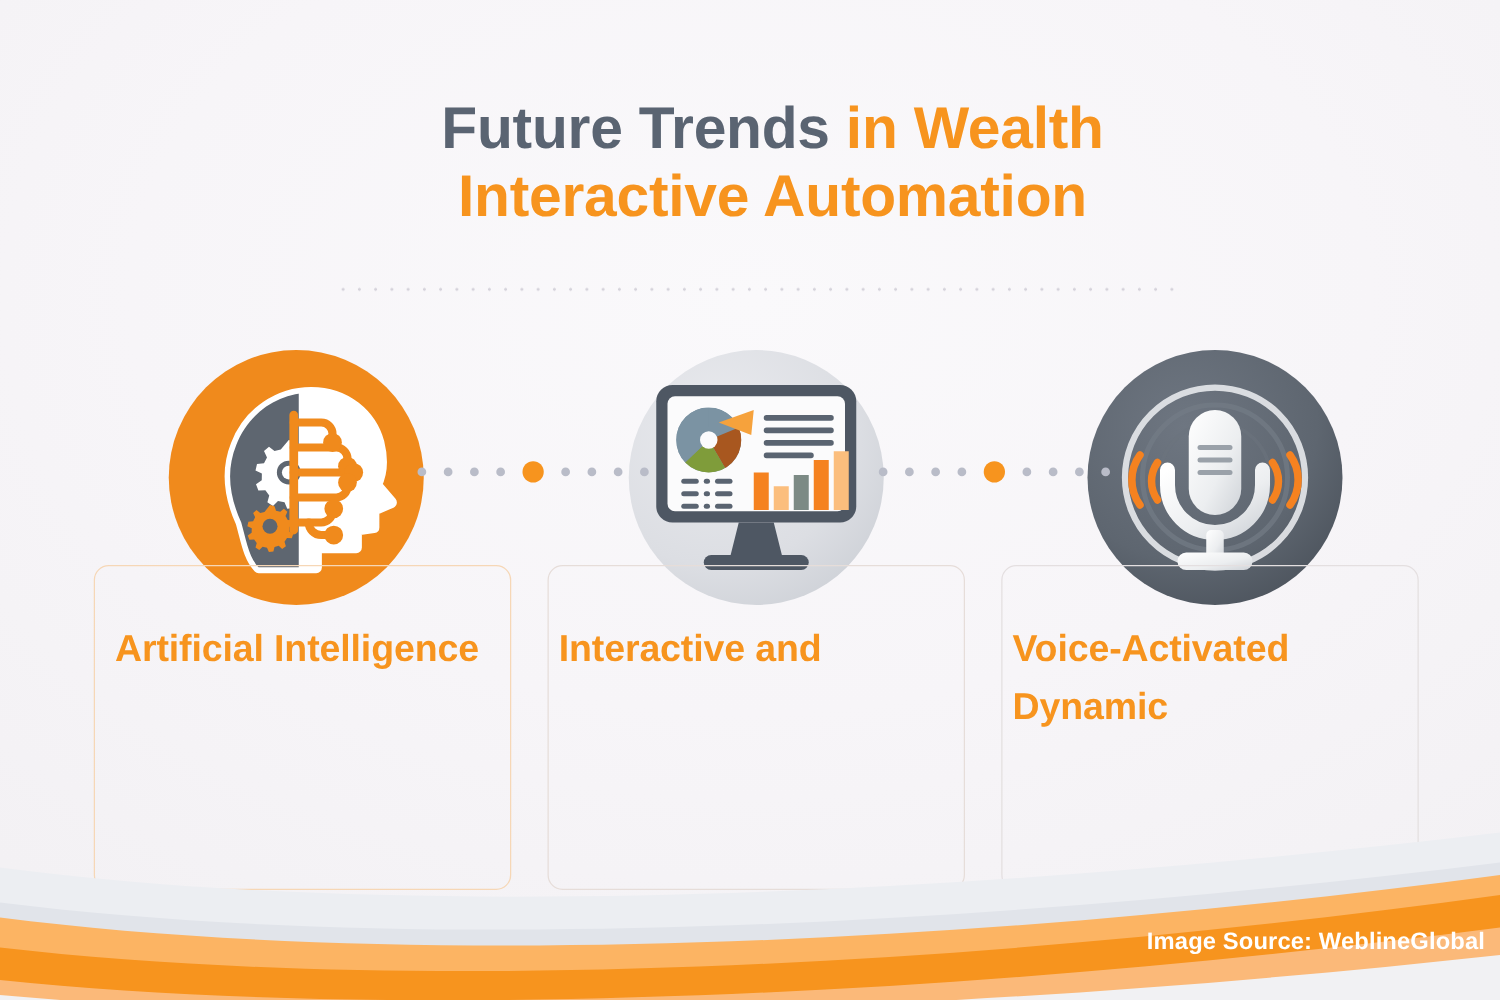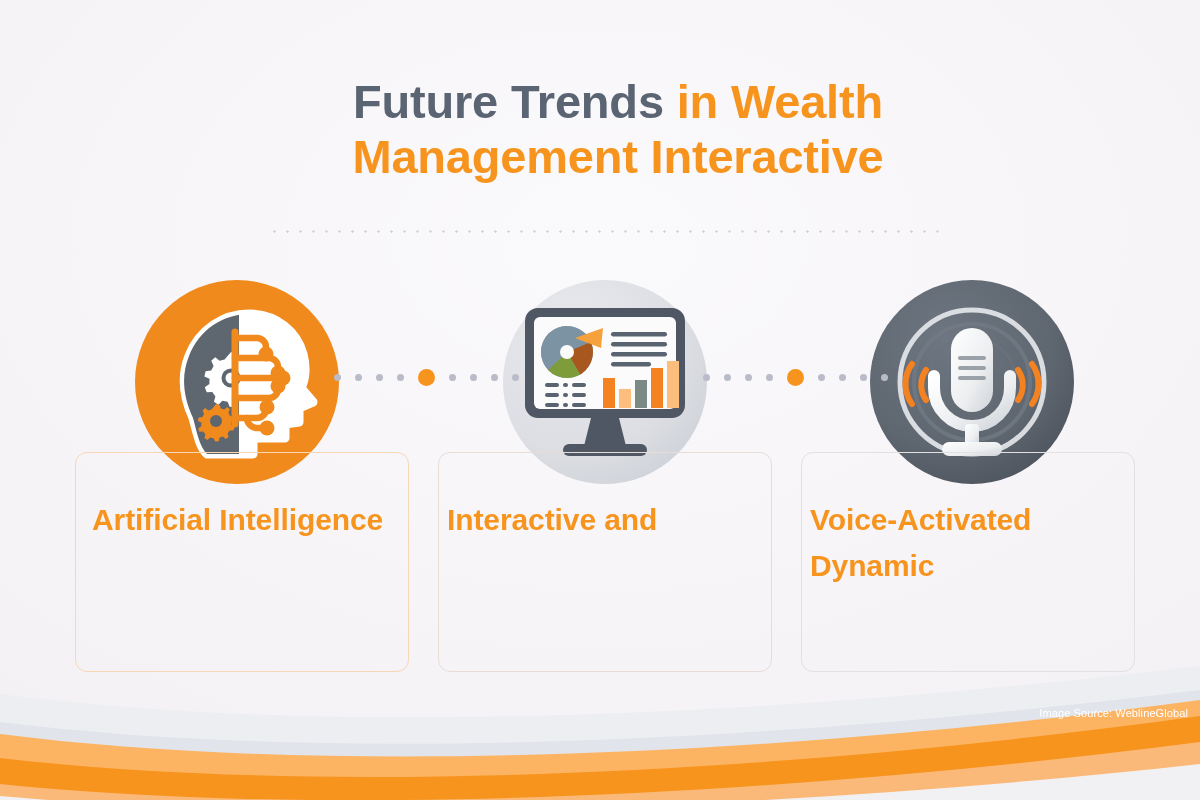--- a/index.html
+++ b/index.html
@@ -61,21 +61,21 @@
     position: absolute;
     top: 452px;
     left: 75px;
     width: 1060px;
     height: 220px;
     display: flex;
     justify-content: space-between;
   }
   .card {
     width: 334px;
-    height: 220px;
+    height: 260px;
     border-radius: 12px;
     position: relative;
   }
   .card.c1 { border: 1px solid #f6d7b6; }
   .card.c2 { border: 1px solid #e6ddd9; }
   .card.c3 { border: 1px solid #e4dfe0; padding-left: 20px; }
 
   .card-label {
     position: absolute;
     top: 44px;
@@ -135,38 +135,38 @@
     bottom: 0;
     width: 1200px;
     height: 140px;
   }
   .waves svg { display: block; width: 1200px; height: 140px; }
 
   
   .source-badge {
     position: absolute;
     right: 0;
-    top: 702px;
+    top: 738px;
     padding: 5px 12px 6px 16px;
     color: #ffffff;
-    font-size: 11px;
-    font-weight: normal;
+    font-size: 19px;
+    font-weight: bold;
     letter-spacing: .1px;
     white-space: nowrap;
     z-index: 5;
   }
 </style>
 </head>
 <body>
 
 <div class="canvas">
 
   <div class="title-block">
     <div class="title-line"><span class="t-dark">Future Trends </span><span class="t-orange">in Wealth</span></div>
-    <div class="title-line t-orange">Management Interactive</div>
+    <div class="title-line t-orange">Interactive Automation</div>
   </div>
 
   <div class="divider"></div>
 
   <div class="icon-wrap i1">
     <svg viewBox="0 0 212 212" xmlns="http://www.w3.org/2000/svg">
       <defs>
         <clipPath id="clipHead">
           <path d="M62 142 C52 120 50 100 58 80 C68 54 92 38 118 38 C146 38 166 56 172 78
                    C176 94 174 104 170 112 L182 126 L168 132 L168 146 L154 148 L154 162 L122 162

